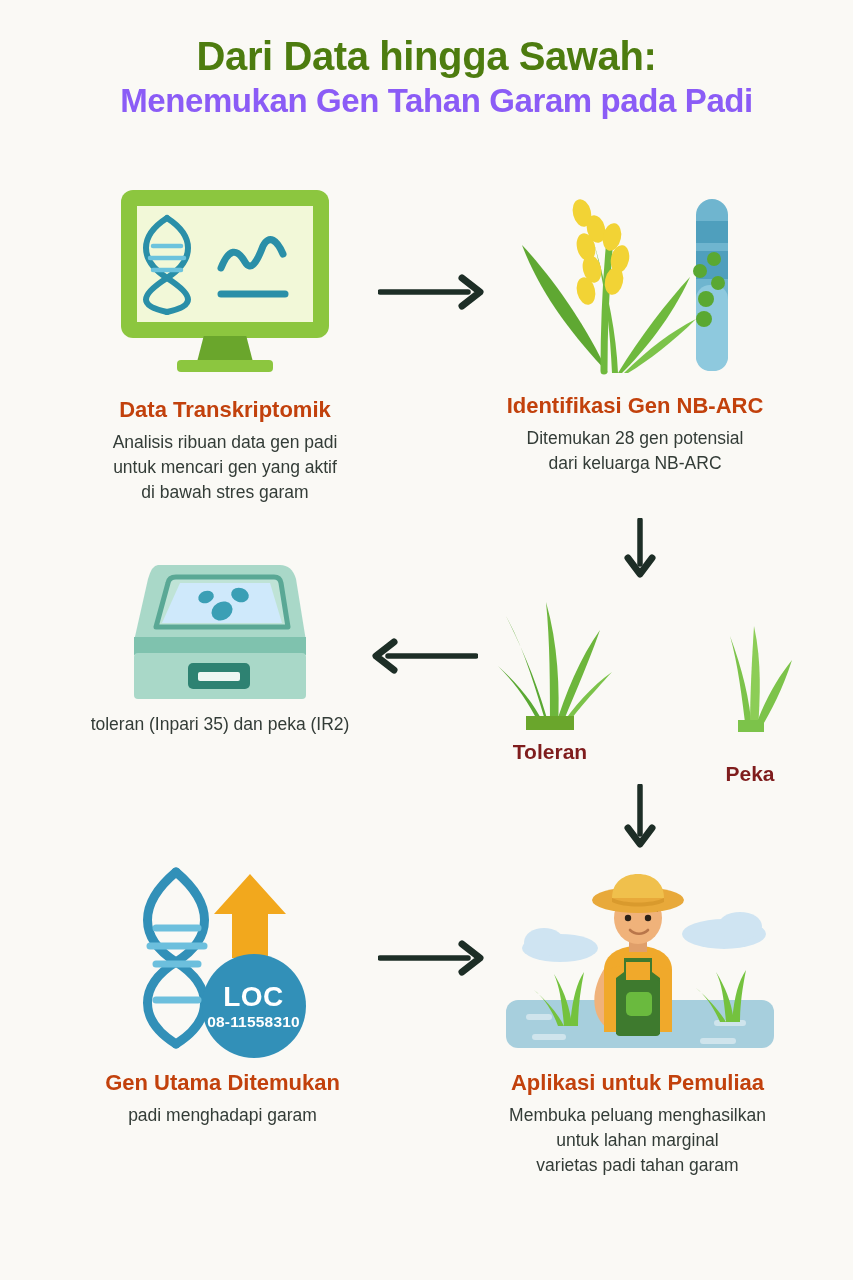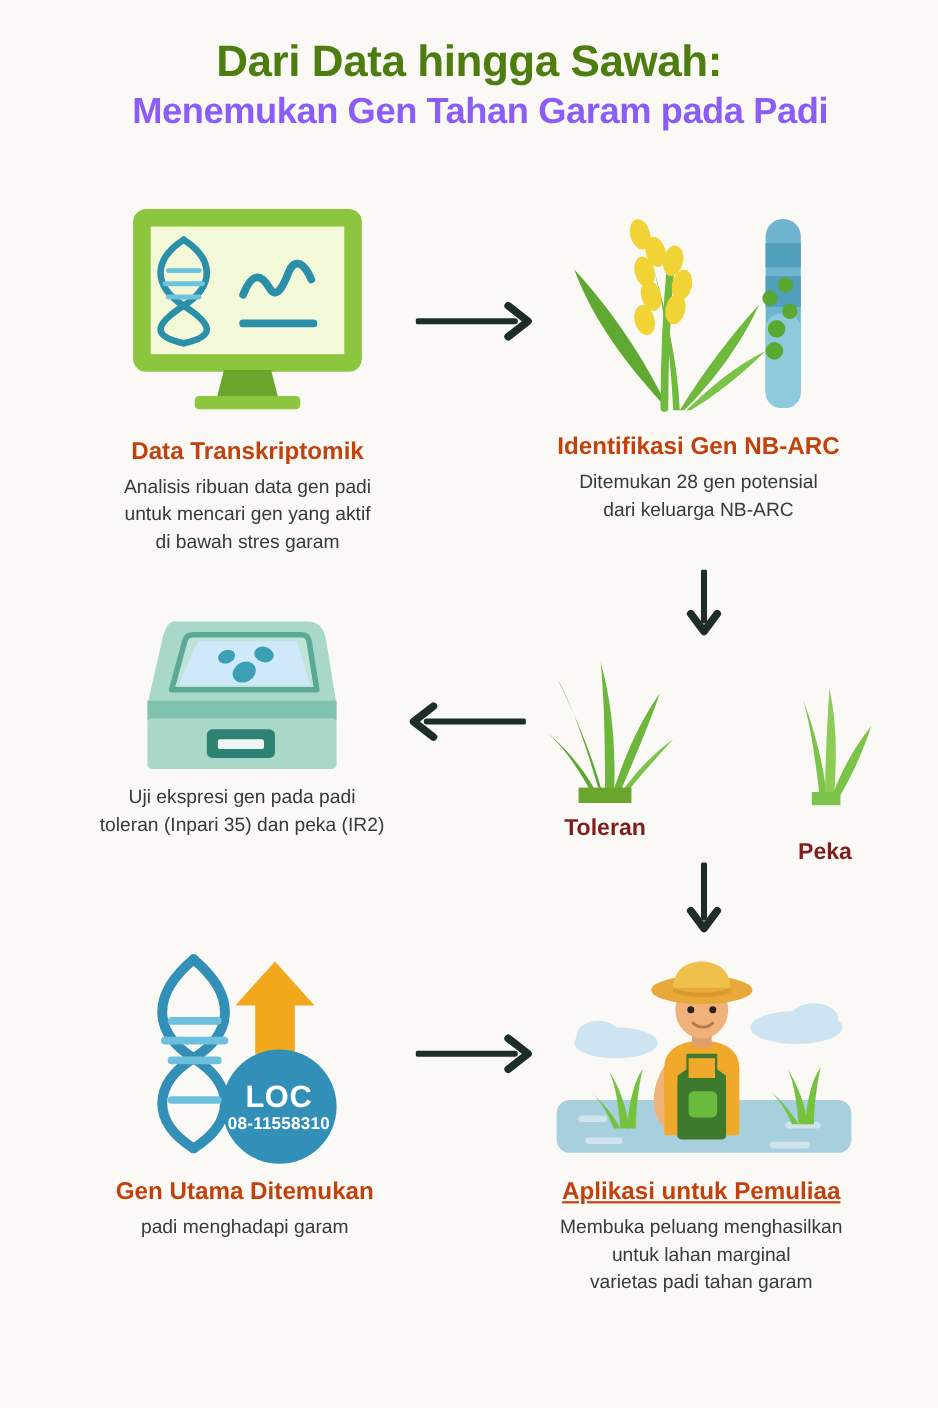--- a/index.html
+++ b/index.html
@@ -219,21 +219,20 @@
           <ellipse cx="120" cy="50" rx="9" ry="7" transform="rotate(18 120 50)"></ellipse>
           <ellipse cx="102" cy="66" rx="11" ry="9" transform="rotate(-30 102 66)"></ellipse>
         </g>
         <rect x="14" y="92" width="172" height="18" fill="#7fc2ae"></rect>
         <rect x="14" y="108" width="172" height="46" rx="4" fill="#a9d8c8"></rect>
         <rect x="68" y="118" width="62" height="26" rx="5" fill="#2e8272"></rect>
         <rect x="78" y="127" width="42" height="9" rx="2" fill="#eef7f3"></rect>
       </svg>
     </div>
     <div class="step-desc">
-      <div>Uji ekspresi gen pada padi</div>
       <div>toleran (Inpari 35) dan peka (IR2)</div>
     </div>
   </div>
 
   <div class="arrow" style="left:622px;top:784px;">
     <svg width="36" height="68" viewBox="0 0 36 68">
       <line x1="18" y1="2" x2="18" y2="50" stroke="#1d2e26" stroke-width="5.5" stroke-linecap="round"></line>
       <polyline points="6,44 18,60 30,44" fill="none" stroke="#1d2e26" stroke-width="7" stroke-linecap="round" stroke-linejoin="round"></polyline>
     </svg>
   </div>
@@ -325,21 +324,21 @@
           <circle cx="140" cy="56" r="3.2" fill="#2a2118"></circle>
           <circle cx="160" cy="56" r="3.2" fill="#2a2118"></circle>
           <path d="M142 68 C147 73, 155 73, 160 68" stroke="#b9764a" stroke-width="2.6" fill="none" stroke-linecap="round"></path>
 
           <ellipse cx="150" cy="38" rx="46" ry="13" fill="#e8a93a"></ellipse>
           <path d="M124 36 C124 20, 136 12, 150 12 C164 12, 176 20, 176 36 Z" fill="#f0c04c"></path>
           <path d="M124 36 C136 42, 164 42, 176 36 L176 40 C164 46, 136 46, 124 40 Z" fill="#d99a2d"></path>
         </g>
       </svg>
     </div>
-    <div class="step-title" style="margin-top:18px;text-decoration:underline;">Aplikasi untuk Pemuliaa</div>
+    <div class="step-title" style="margin-top:18px;">Aplikasi untuk Pemuliaa</div>
     <div class="step-desc">
       <div>Membuka peluang menghasilkan</div>
       <div>untuk lahan marginal</div>
       <div>varietas padi tahan garam</div>
     </div>
   </div>
 
 </div>
 
 </body></html>

